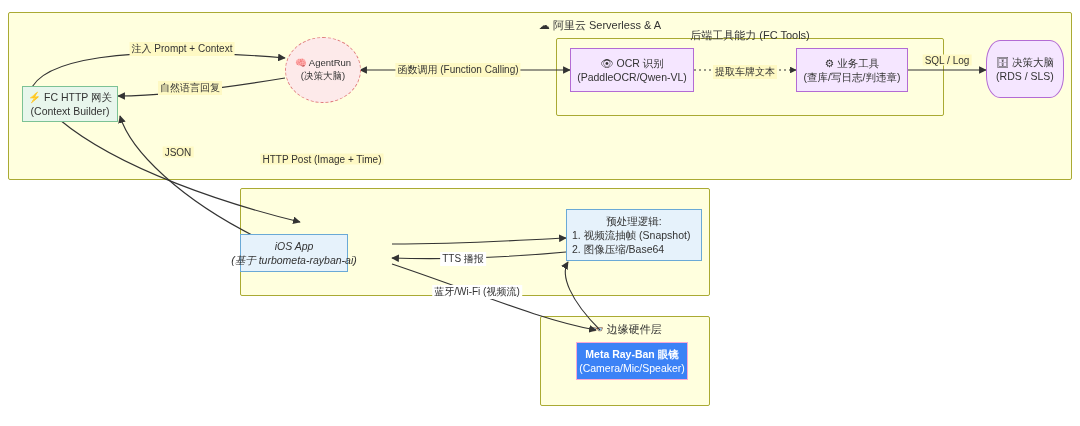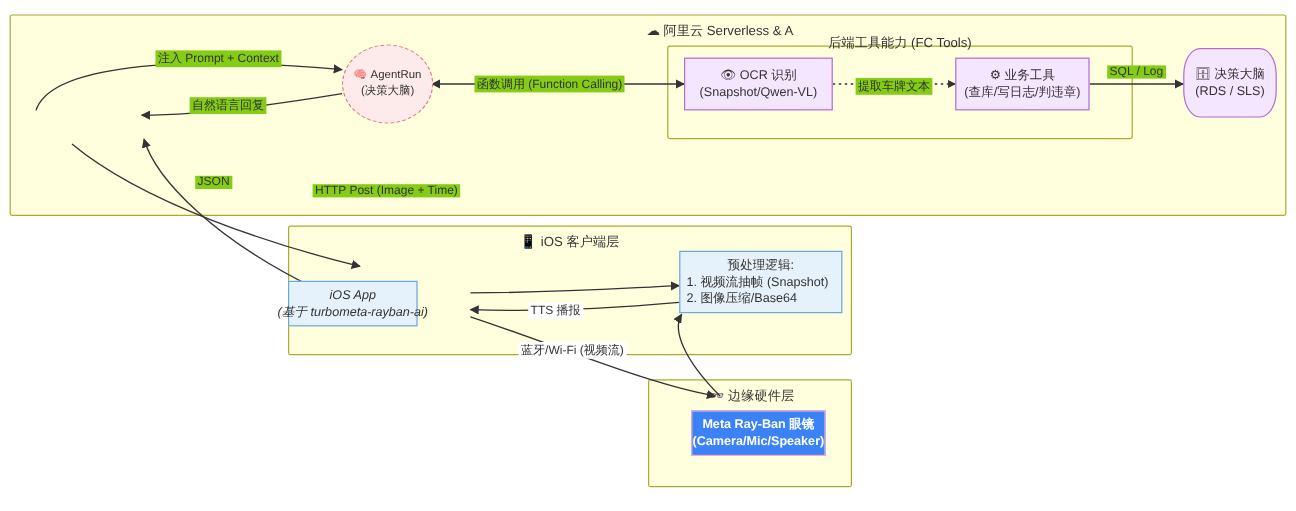--- a/index.html
+++ b/index.html
@@ -81,40 +81,39 @@
   }
   .n-dash-circle {
     background: #fdeaea;
     border: 1.5px dashed #e07b7b;
     border-radius: 50%;
   }
   .edge-label {
     position: absolute;
     font-size: 10px;
     color: #333333;
-    background: #84cc16;
+    background: #fef9c3;
     padding: 0 2px;
     white-space: nowrap;
     transform: translate(-50%, -50%);
   }
   .edge-label.onwhite { background: #ffffff; }
 </style>
 </head>
 <body>
 
 <div id="canvas">
 
   <div class="cluster" style="left:8px; top:12px; width:1064px; height:168px;"></div>
   <div class="cluster-label" style="left:480px; top:18px; width:240px;">☁ 阿里云 Serverless &amp; A</div>
 
   <div class="cluster" style="left:556px; top:38px; width:388px; height:78px;"></div>
   <div class="cluster-label" style="left:610px; top:28px; width:280px;">后端工具能力 (FC Tools)</div>
 
   <div class="cluster" style="left:240px; top:188px; width:470px; height:108px;"></div>
-  <div class="cluster-label" style="left:355px; top:194px; width:240px;">📱 iOS 客户端层</div>
 
   <div class="cluster" style="left:540px; top:316px; width:170px; height:90px;"></div>
   <div class="cluster-label" style="left:590px; top:322px; width:120px; text-align:left;">👓 边缘硬件层</div>
 
   <svg class="edges" viewBox="0 0 1080 426">
     <defs>
       <marker id="arrow" viewBox="0 0 10 10" refX="9" refY="5" markerWidth="7" markerHeight="7" orient="auto-start-reverse">
         <path d="M 0 0 L 10 5 L 0 10 z" fill="#333333"></path>
       </marker>
       <marker id="arrowS" viewBox="0 0 10 10" refX="9" refY="5" markerWidth="6" markerHeight="6" orient="auto-start-reverse">
@@ -153,24 +152,28 @@
   <div class="edge-label" style="left:322px; top:129px;margin-top:30px;">HTTP Post (Image + Time)</div>
   <div class="edge-label" style="left:178px; top:152px;">JSON</div>
   <div class="edge-label onwhite" style="left:463px; top:259px;">TTS 播报</div>
   <div class="edge-label onwhite" style="left:477px; top:292px;">蓝牙/Wi-Fi (视频流)</div>
 
   <div class="node n-dash-circle" style="left:285px; top:37px; width:76px; height:66px; font-size:9.5px;">
     <div class="ln">🧠 AgentRun</div>
     <div class="ln">(决策大脑)</div>
   </div>
 
+  <div class="node n-green" style="left:22px; top:86px; width:96px; height:36px;">
+    <div class="ln">⚡ FC HTTP 网关</div>
+    <div class="ln">(Context Builder)</div>
+  </div>
 
   <div class="node n-purple" style="left:570px; top:48px; width:124px; height:44px;">
     <div class="ln">👁 OCR 识别</div>
-    <div class="ln">(Snapshot/Qwen-VL)</div>
+    <div class="ln">(PaddleOCR/Qwen-VL)</div>
   </div>
 
   <div class="node n-purple" style="left:796px; top:48px; width:112px; height:44px;">
     <div class="ln">⚙ 业务工具</div>
     <div class="ln">(查库/写日志/判违章)</div>
   </div>
 
   <div class="node n-cyl" style="left:986px; top:40px; width:78px; height:58px;">
     <div class="ln">🗄 决策大脑</div>
     <div class="ln">(RDS / SLS)</div>
@@ -182,16 +185,16 @@
   </div>
 
   <div class="node n-blue" style="left:566px; top:209px; width:136px; height:52px; align-items:flex-start; text-align:left;">
     <div class="ln" style="align-self:center;">预处理逻辑:</div>
     <div class="ln">1. 视频流抽帧 (Snapshot)</div>
     <div class="ln">2. 图像压缩/Base64</div>
   </div>
 
   <div class="node n-black" style="left:576px; top:342px; width:112px; height:38px;">
     <div class="ln">Meta Ray-Ban 眼镜</div>
-    <div class="ln" style="font-weight:bold;">(Camera/Mic/Speaker)</div>
+    <div class="ln" style="font-weight:normal;">(Camera/Mic/Speaker)</div>
   </div>
 
 </div>
 
 </body></html>

